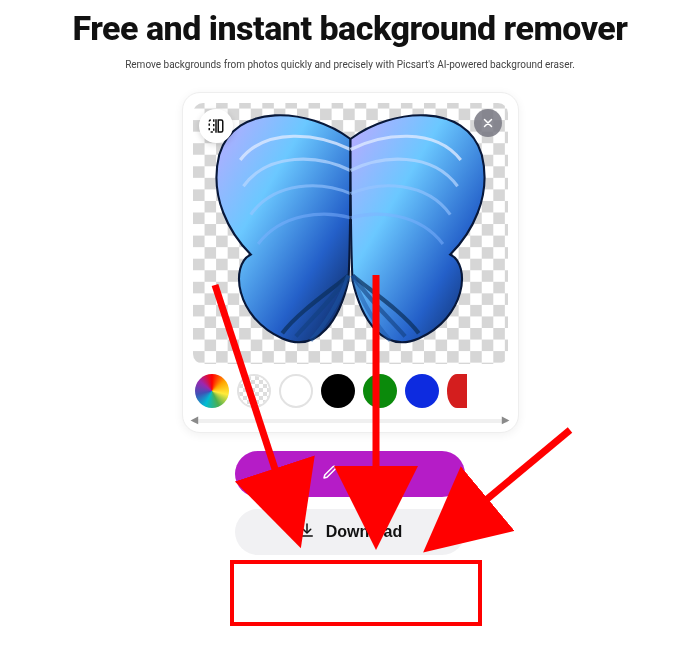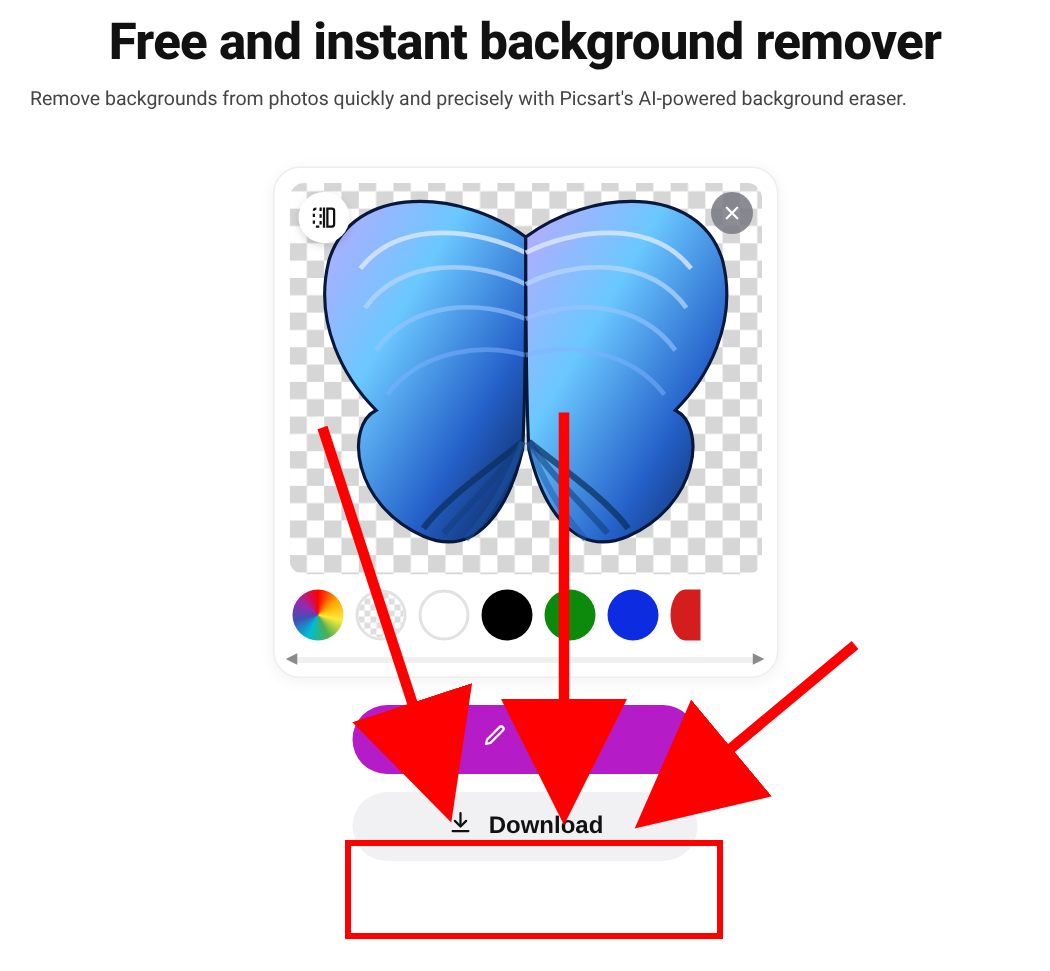--- a/index.html
+++ b/index.html
@@ -1,18 +1,18 @@
 <!DOCTYPE html>
 <html><head>
 <meta charset="utf-8">
 <style>
   html,body{margin:0;padding:0;font-family:-apple-system,BlinkMacSystemFont,"Segoe UI",Roboto,Helvetica,Arial,sans-serif;background:#fff;color:#111;}
   .page{width:700px;height:647px;position:relative;box-sizing:border-box;padding:10px 20px 0;}
   .title{font-size:34px;font-weight:800;text-align:center;line-height:1.1;margin:0 0 10px;letter-spacing:-0.5px;}
-  .subtitle{font-size:13px;text-align:left;color:#444;margin:0 0 34px;line-height:1.5;}
+  .subtitle{font-size:10px;text-align:center;color:#444;margin:0 0 20px;line-height:1.5;}
   .card{width:315px;margin:0 auto;border:1px solid #eee;border-radius:18px;box-shadow:0 2px 10px rgba(0,0,0,0.06);padding:10px 10px 6px;position:relative;background:#fff;}
   .preview{position:relative;width:100%;height:261px;border-radius:10px;overflow:hidden;}
   .preview svg{display:block;width:100%;height:100%;}
   .compare-btn{position:absolute;top:6px;left:6px;width:34px;height:34px;border-radius:50%;background:#fff;box-shadow:0 2px 6px rgba(0,0,0,0.15);display:flex;align-items:center;justify-content:center;cursor:pointer;}
   .compare-btn svg{width:18px;height:18px;}
   .close-btn{position:absolute;top:6px;right:6px;width:28px;height:28px;border-radius:50%;background:rgba(120,120,130,0.85);display:flex;align-items:center;justify-content:center;cursor:pointer;color:#fff;}
   .close-btn svg{width:12px;height:12px;}
   .swatches{display:flex;align-items:center;gap:8px;padding:10px 2px 6px;overflow:hidden;}
   .swatch{width:34px;height:34px;border-radius:50%;flex:0 0 34px;box-sizing:border-box;cursor:pointer;position:relative;}
   .swatch.rainbow{background:conic-gradient(red,orange,#ffeb3b,#4caf50,#00bcd4,#3f51b5,#9c27b0,red);}

